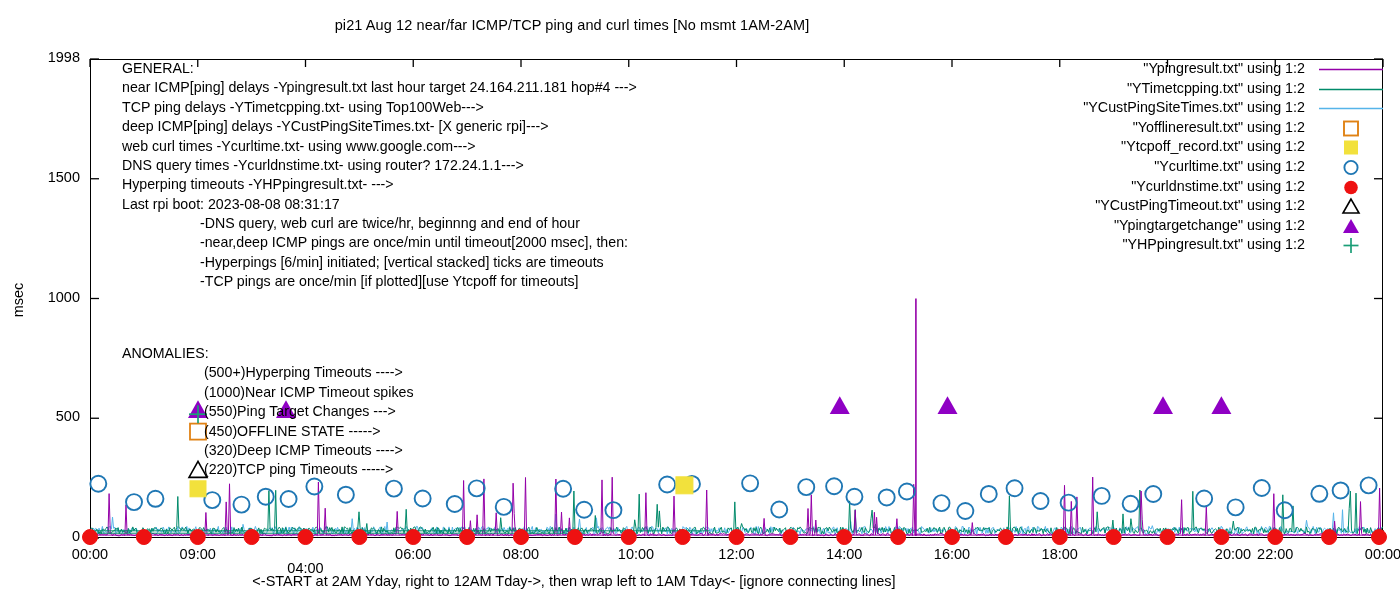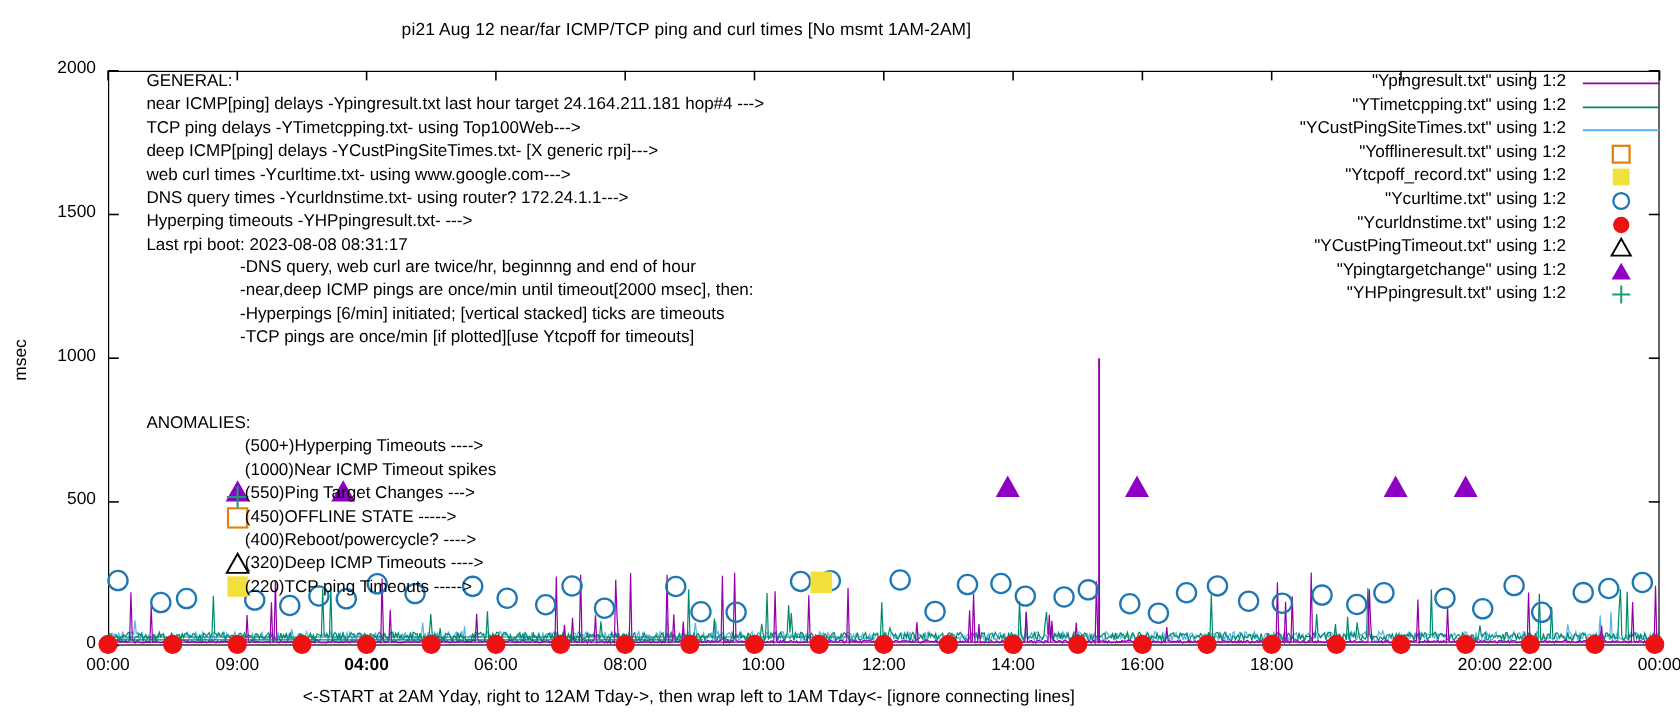--- a/index.html
+++ b/index.html
@@ -179,21 +179,20 @@
       <div>-near,deep ICMP pings are once/min until timeout[2000 msec], then:</div>
       <div> -Hyperpings [6/min] initiated; [vertical stacked] ticks are timeouts</div>
       <div>-TCP pings are once/min [if plotted][use Ytcpoff for timeouts]</div>
     </div>
   <div id="anomalies-block" class="txtblk">
       <div class="bold">ANOMALIES:</div>
       <div style="padding-left: 82px;">(500+)Hyperping Timeouts ----&gt;</div>
       <div style="padding-left: 82px;">(1000)Near ICMP Timeout spikes</div>
       <div style="padding-left: 82px;">(550)Ping Target Changes ---&gt;</div>
       <div style="padding-left: 82px;">(450)OFFLINE STATE -----&gt;</div>
-      <div style="padding-left: 82px;">(400)Reboot/powercycle? ----&gt;</div>
       <div style="padding-left: 82px;">(320)Deep ICMP Timeouts ----&gt;</div>
       <div style="padding-left: 82px;">(220)TCP ping Timeouts -----&gt;</div>
     </div>
 
   <div id="legend">
       <div class="legend-row" style="top: 0px; left: 0px; width: 640px;">
         <span class="legend-text">"Ypingresult.txt" using 1:2</span>
         <span class="legend-key"><svg width="72" height="19">
             <line x1="8" y1="9.5" x2="72" y2="9.5" stroke="#9400a8" stroke-width="1.6"></line>
           </svg></span>
@@ -254,24 +253,24 @@
           </svg></span>
       </div>
     </div>
 
   <div id="xlabel">&lt;-START at 2AM Yday, right to 12AM Tday-&gt;, then wrap left to 1AM Tday&lt;- [ignore connecting lines]</div>
 
 <div class="ytick-label" style="left: 18px; top: 528px;">0</div>
     <div class="ytick-label" style="left: 18px; top: 408.25px;">500</div>
     <div class="ytick-label" style="left: 18px; top: 288.5px;">1000</div>
     <div class="ytick-label" style="left: 18px; top: 168.75px;">1500</div>
-    <div class="ytick-label" style="left: 18px; top: 49px;">2000</div>
+    <div class="ytick-label" style="left: 18px; top: 49px;">1998</div>
     <div class="xtick-label" style="left: 50px; top: 546px;">00:00</div>
     <div class="xtick-label" style="left: 157.75px; top: 546px;">09:00</div>
-    <div class="xtick-label" style="left: 265.5px; top: 546px; font-weight: bold;">04:00</div>
+    <div class="xtick-label" style="left: 265.5px; top: 560px;">04:00</div>
     <div class="xtick-label" style="left: 373.25px; top: 546px;">06:00</div>
     <div class="xtick-label" style="left: 481px; top: 546px;">08:00</div>
     <div class="xtick-label" style="left: 596px; top: 546px;">10:00</div>
     <div class="xtick-label" style="left: 696.5px; top: 546px; text-align: center;">12:00</div>
     <div class="xtick-label" style="left: 804.25px; top: 546px;">14:00</div>
     <div class="xtick-label" style="left: 912px; top: 546px;">16:00</div>
     <div class="xtick-label" style="left: 1019.75px; top: 546px;">18:00</div>
     <div class="xtick-label" style="left: 1193px; top: 546px;">20:00</div>
     <div class="xtick-label" style="left: 1235.25px; top: 546px;">22:00</div>
     <div class="xtick-label" style="left: 1343px; top: 546px;">00:00</div>

